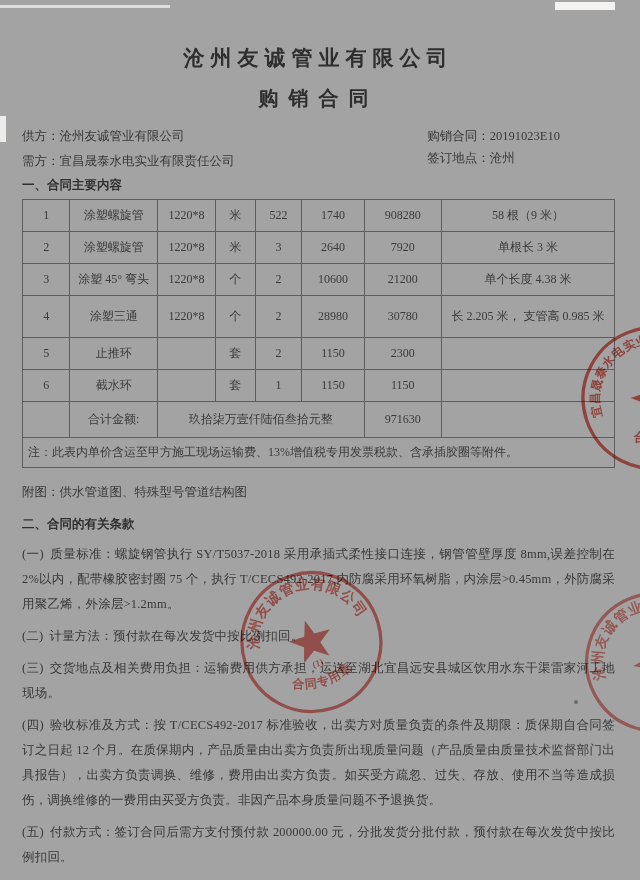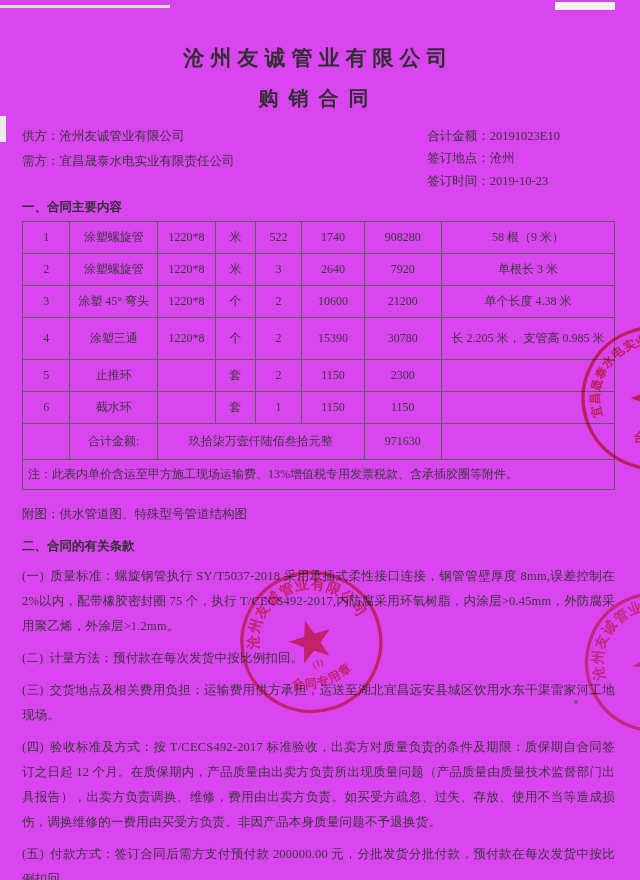--- a/index.html
+++ b/index.html
@@ -1,19 +1,19 @@
 <!DOCTYPE html>
 <html><head>
 <meta charset="utf-8">
 <style>
   * { margin:0; padding:0; box-sizing:border-box; }
   html,body { background:#ffffff; }
   .page {
     position:relative; width:640px; height:880px; overflow:hidden;
-    background:#d946ef; color:#383838;
+    background:#a3a3a3; color:#383838;
     font-family:"Liberation Serif","DejaVu Serif",serif;
     font-size:12.5px;
   }
   .inner { padding:44px 25px 0 22px; position:relative; }
   .scan-artifact-top { position:absolute; top:5px; left:0; width:170px; height:3px; background:#dedede; }
   .scan-artifact-top2 { position:absolute; top:2px; left:555px; width:60px; height:8px; background:#f4f3f2; }
   .scan-artifact-left { position:absolute; top:116px; left:0; width:6px; height:26px; background:#ececea; }
 
   .title { text-align:center; font-size:21px; letter-spacing:6px; font-weight:600; color:#2e2e2e; }
   .subtitle { text-align:center; font-size:20px; letter-spacing:10px; font-weight:600; color:#2e2e2e; margin-top:13px; }
@@ -68,27 +68,24 @@
       <div class="meta-left">
         <div class="line1">
           <span>供方：</span><span>沧州友诚管业有限公司</span>
         </div>
         <div>
           <span>需方：</span><span>宜昌晟泰水电实业有限责任公司</span>
         </div>
       </div>
       <div class="meta-right">
         <div>
-          <span>合计金额：</span><span>20191023E10</span>
+          <span>购销合同：</span><span>20191023E10</span>
         </div>
         <div>
           <span>签订地点：</span><span>沧州</span>
-        </div>
-        <div>
-          <span>签订时间：</span><span>2019-10-23</span>
         </div>
       </div>
     </div>
 
     <div class="section-title">一、合同主要内容</div>
 
     <table class="items">
       <colgroup>
         <col style="width:8%">
           <col style="width:14.8%">
@@ -129,21 +126,21 @@
         <td>10600</td>
         <td>21200</td>
         <td class="remark-cell">单个长度 4.38 米</td>
       </tr>
       <tr class="row4">
         <td>4</td>
         <td>涂塑三通</td>
         <td>1220*8</td>
         <td>个</td>
         <td>2</td>
-        <td>15390</td>
+        <td>28980</td>
         <td>30780</td>
         <td class="remark-cell">长 2.205 米， 支管高 0.985 米</td>
       </tr>
       <tr>
         <td>5</td>
         <td>止推环</td>
         <td></td>
         <td>套</td>
         <td>2</td>
         <td>1150</td>

